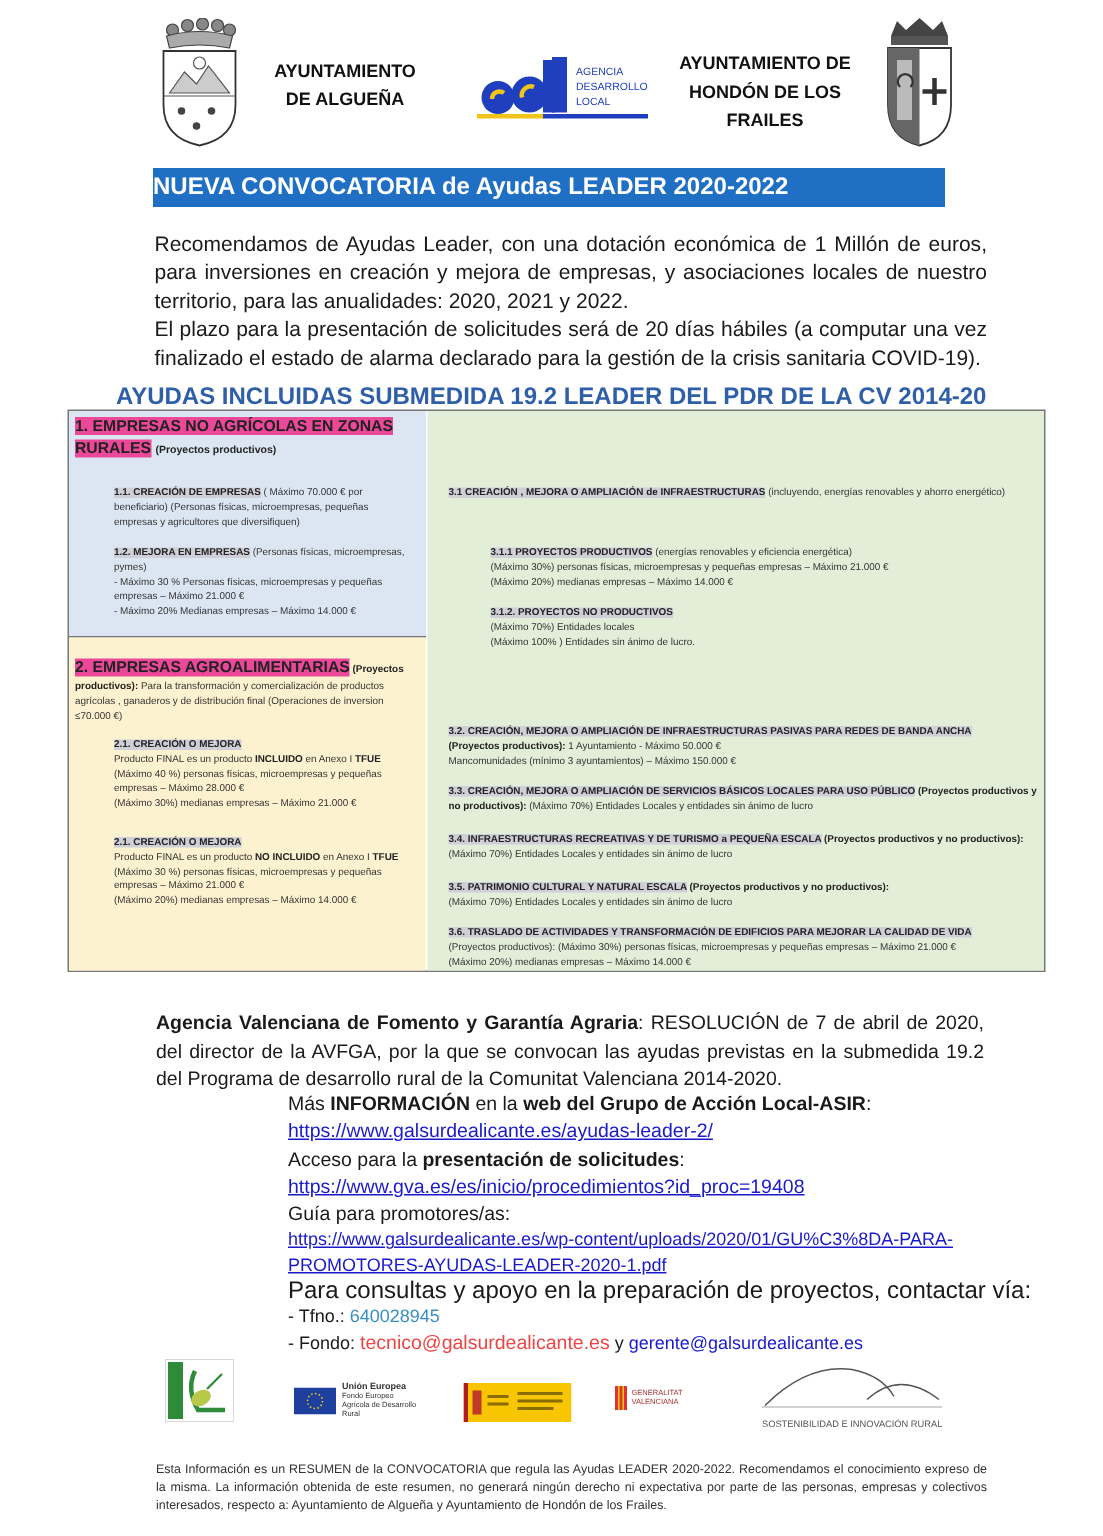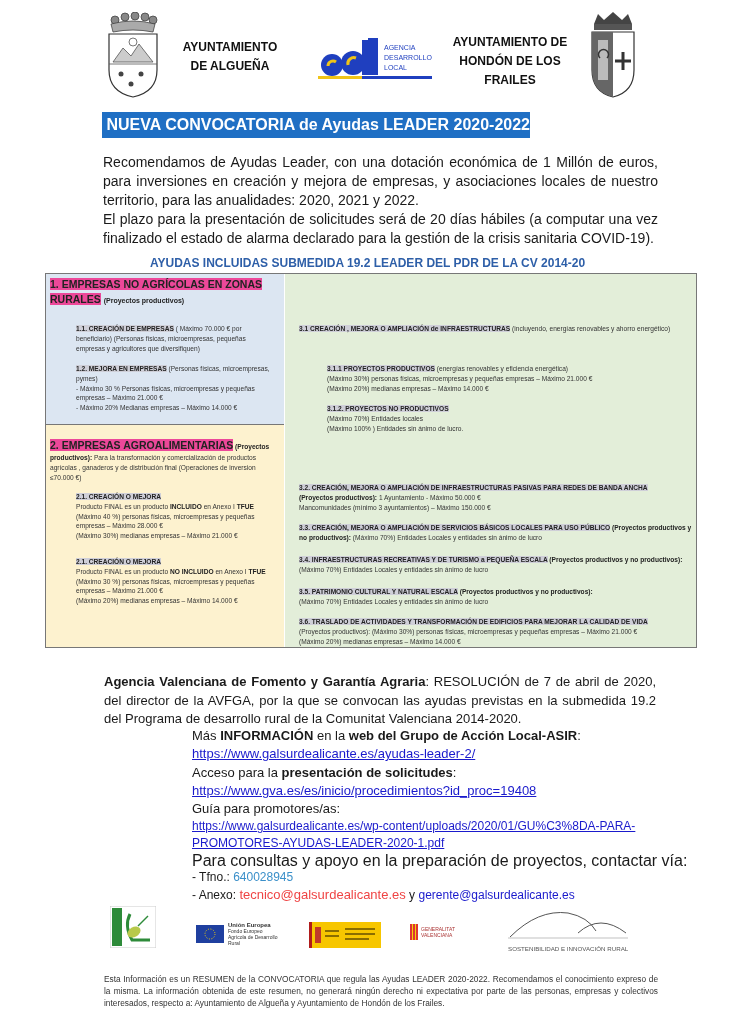--- a/index.html
+++ b/index.html
@@ -10,28 +10,28 @@
   .hdr { position: absolute; top: 0; left: 0; width: 735px; height: 105px; }
   .crest { position: absolute; }
   .crest-left { left: 105px; top: 12px; width: 56px; height: 86px; }
   .crest-right { left: 588px; top: 10px; width: 50px; height: 88px; }
   .hdr-text { position: absolute; font-weight: bold; font-size: 12px; text-align: center; line-height: 19px; color: #111; }
   .hdr-left { left: 170px; top: 38px; width: 120px; }
   .hdr-right { left: 445px; top: 33px; width: 130px; }
   .adl { position: absolute; left: 318px; top: 38px; width: 118px; height: 44px; }
 
   
-  .title-bar { position: absolute; left: 102px; top: 112px; width: 428px; height: 26px; background: #1f6fc4; color: #fff; font-weight: bold; font-size: 16px; text-align: right; line-height: 26px; }
+  .title-bar { position: absolute; left: 102px; top: 112px; width: 528px; height: 26px; background: #1f6fc4; color: #fff; font-weight: bold; font-size: 16px; text-align: left; line-height: 26px; }
 
   
   .intro { position: absolute; left: 103px; top: 153px; width: 555px; font-size: 14px; line-height: 19px; text-align: justify; color: #1a1a1a; }
   .intro b { font-weight: normal; margin-top: 24px; }
   .intro p { margin: 0; }
 
-  .subtitle { position: absolute; left: 0; top: 256px; width: 735px; text-align: center; font-size: 12px; font-weight: bold; color: #2e5fa8; }
+  .subtitle { position: absolute; left: 0; top: 256px; width: 735px; text-align: center; font-size: 16px; font-weight: bold; color: #2e5fa8; }
 
   
   .tbl { position: absolute; left: 45px; top: 273px; width: 652px; height: 375px; border: 1px solid #777; }
   .col1 { position: absolute; left: 0; top: 0; width: 238px; height: 373px; border-right: 1px solid #777; }
   .box1 { position: absolute; left: 0; top: 0; width: 238px; height: 151px; background: #dce6f2; border-bottom: 1px solid #777; }
   .box2 { position: absolute; left: 0; top: 151px; width: 238px; height: 222px; background: #fdf2cf; }
   .col3 { position: absolute; left: 239px; top: 0; width: 411px; height: 373px; background: #e3eed9; }
 
   .sec-h { font-weight: bold; font-size: 10.5px; color: #222; line-height: 15px; }
   .sec-h .hl { background: #ec4899; }
@@ -199,21 +199,21 @@
   <a style="color:#1a1acc; text-decoration:underline; display:block;">https://www.gva.es/es/inicio/procedimientos?id_proc=19408</a>
   <div>Guía para promotores/as:</div>
   <a style="color:#1a1acc; text-decoration:underline; display:block; font-size:12px; line-height:17px;">
     <span>https://www.galsurdealicante.es/wp-content/uploads/2020/01/GU%C3%8DA-PARA-</span><br><span>PROMOTORES-AYUDAS-LEADER-2020-1.pdf</span>
   </a>
   <div style="font-size:16px; line-height:17px;">Para consultas y apoyo en la preparación de proyectos, contactar vía:</div>
   <div style="font-size:12px; line-height:17px;">
     <span>- Tfno.: </span><a style="color:#3a8fc9;">640028945</a>
   </div>
   <div style="font-size:12px; line-height:17px;">
-    <span>- Anexo: </span><a style="color:#ef4444; font-size:13px;">tecnico@galsurdealicante.es</a><span> y </span><a style="color:#1a1acc;">gerente@galsurdealicante.es</a>
+    <span>- Fondo: </span><a style="color:#ef4444; font-size:13px;">tecnico@galsurdealicante.es</a><span> y </span><a style="color:#1a1acc;">gerente@galsurdealicante.es</a>
   </div>
 </div>
 
 <svg style="position:absolute; left:110px; top:906px; width:46px; height:42px;" viewBox="0 0 46 42">
   <rect x="0" y="0" width="46" height="42" fill="#fff" stroke="#ccc"></rect>
   <rect x="2" y="2" width="10" height="38" fill="#2e8b3a"></rect>
   <path d="M20 8 Q14 20 22 34 L40 34" stroke="#2e8b3a" stroke-width="3" fill="none"></path>
   <ellipse cx="24" cy="26" rx="7" ry="5" fill="#b8c94a" transform="rotate(-30 24 26)"></ellipse>
   <path d="M28 20 L38 10" stroke="#2e8b3a" stroke-width="1.5"></path>
 </svg>

